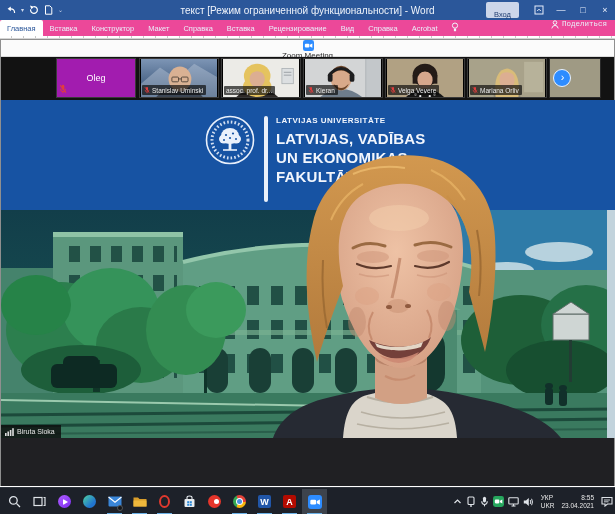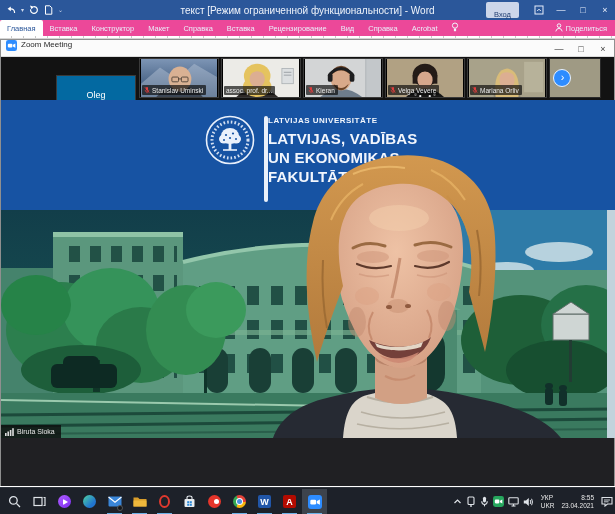--- a/index.html
+++ b/index.html
@@ -19,60 +19,60 @@
   .signin{background:#ccd6ea;color:#1f3c70;border:none;font-size:7.5px;height:13px;padding:8px 8px;
           border-radius:2px;margin-right:8px;font-family:inherit;}
   .wbtn{width:20px;height:20px;display:flex;align-items:center;justify-content:center;
         font-size:9px;color:#e8eefb;}
   
   .word-tabs{position:absolute;left:0;top:20px;width:615px;height:16px;background:#ec4899;
              display:flex;align-items:stretch;color:#e9effa;font-size:7.5px;}
   .wtab{display:flex;align-items:center;padding:0 7px;}
   .wtab.active{background:#fff;color:#2b579a;border-radius:2px 2px 0 0;}
   .tellme{display:flex;align-items:center;gap:3px;padding:0 6px;}
-  .share{display:flex;align-items:center;gap:3px;margin-left:auto;padding:0 8px;}
+  .share{display:flex;align-items:flex-start;gap:3px;margin-left:auto;padding:0 8px;font-family:Liberation Mono, monospace;}
   .word-ruler{position:absolute;left:0;top:36px;width:615px;height:3px;background:#fff;
               border-bottom:1px solid #d5d5d5;
               background-image:repeating-linear-gradient(90deg,#fff 0 11px,#c9c9c9 11px 12px);}
 
   
   .zoom-window{position:absolute;left:0;top:39px;width:615px;height:447px;background:#202023;
                border:1px solid #8f8f8f;border-bottom:none;}
   .zoom-titlebar{position:absolute;left:0;top:0;width:100%;height:17px;background:#fbfbfb;
-                 border-bottom:1px solid #dcdcdc;display:flex;}
+                 border-bottom:1px solid #dcdcdc;display:flex;align-items:center;flex-direction:column;}
   .zoom-titlebar .zico{margin:0 4px 0 5px;display:flex;}
   .zoom-title{font-size:8px;color:#2a2a2a;}
   .zwc{margin-left:auto;display:flex;}
   .zbtn{width:22px;height:17px;display:flex;align-items:center;justify-content:center;
         color:#444;font-size:9px;}
 
   
   .filmstrip{position:absolute;left:0;top:17px;width:100%;height:43px;background:#121212;}
   .tile{position:absolute;top:1px;height:40px;width:80px;border:1px solid #3a3a3a;
         overflow:hidden;background:#000;}
   .tile svg{display:block;}
-  .tile-oleg{left:55px;background:#0369a1;margin-top:17px;}
+  .tile-oleg{left:55px;background:#a21caf;}
   .t2{left:138px;} .t3{left:220px;} .t4{left:302px;} .t5{left:384px;} .t6{left:466px;}
   .t7{left:548px;width:52px;background:#9f9a84;border-color:#2a2a2a;}
   .tile-center-name{position:absolute;inset:0;display:flex;align-items:center;justify-content:center;
                     color:#fff;font-size:9px;}
   .tile-mic-big{position:absolute;left:2px;bottom:3px;display:flex;}
   .plabel{position:absolute;left:2px;bottom:2px;display:flex;align-items:center;gap:2px;
           background:rgba(10,10,10,.68);padding:1px 3px 1px 2px;border-radius:1px;
           color:#ececec;font-size:6.5px;line-height:7px;white-space:nowrap;}
   .next-btn{position:absolute;left:552px;top:12px;width:18px;height:18px;border-radius:50%;
             background:#2d8cff;border:1.5px solid #eaf3ff;color:#fff;display:flex;align-items:center;
             justify-content:center;font-size:11px;line-height:11px;padding:0 0 1px 1px;font-family:inherit;}
 
   
   .main-video{position:absolute;left:0;top:60px;width:615px;height:338px;overflow:hidden;background:#0d2f3a;}
   .banner{position:absolute;left:0;top:0;width:100%;height:110px;background:#1753a3;}
   .seal{position:absolute;left:204px;top:15px;}
   .vbar{position:absolute;left:263px;top:16px;width:4px;height:86px;background:#eaf0fa;border-radius:2px;}
-  .banner-text{position:absolute;left:267px;top:16px;color:#f2f6fd;}
+  .banner-text{position:absolute;left:275px;top:16px;color:#f2f6fd;}
   .b1{font-size:8px;font-weight:bold;letter-spacing:.5px;margin-bottom:4px;}
   .b2{font-size:15px;font-weight:bold;line-height:19px;letter-spacing:.2px;}
   .scene{position:absolute;left:0;top:110px;}
   .person{position:absolute;left:0;top:0;}
   .nametag{position:absolute;left:0;bottom:0;height:13px;display:flex;align-items:center;gap:3px;
            background:rgba(12,12,12,.82);padding:0 6px 0 4px;color:#e6e6e6;font-size:7px;}
 
   
   .taskbar{position:absolute;left:0;top:487px;width:615px;height:27px;background:#1d2129;
            border-top:1px solid #30353d;}

